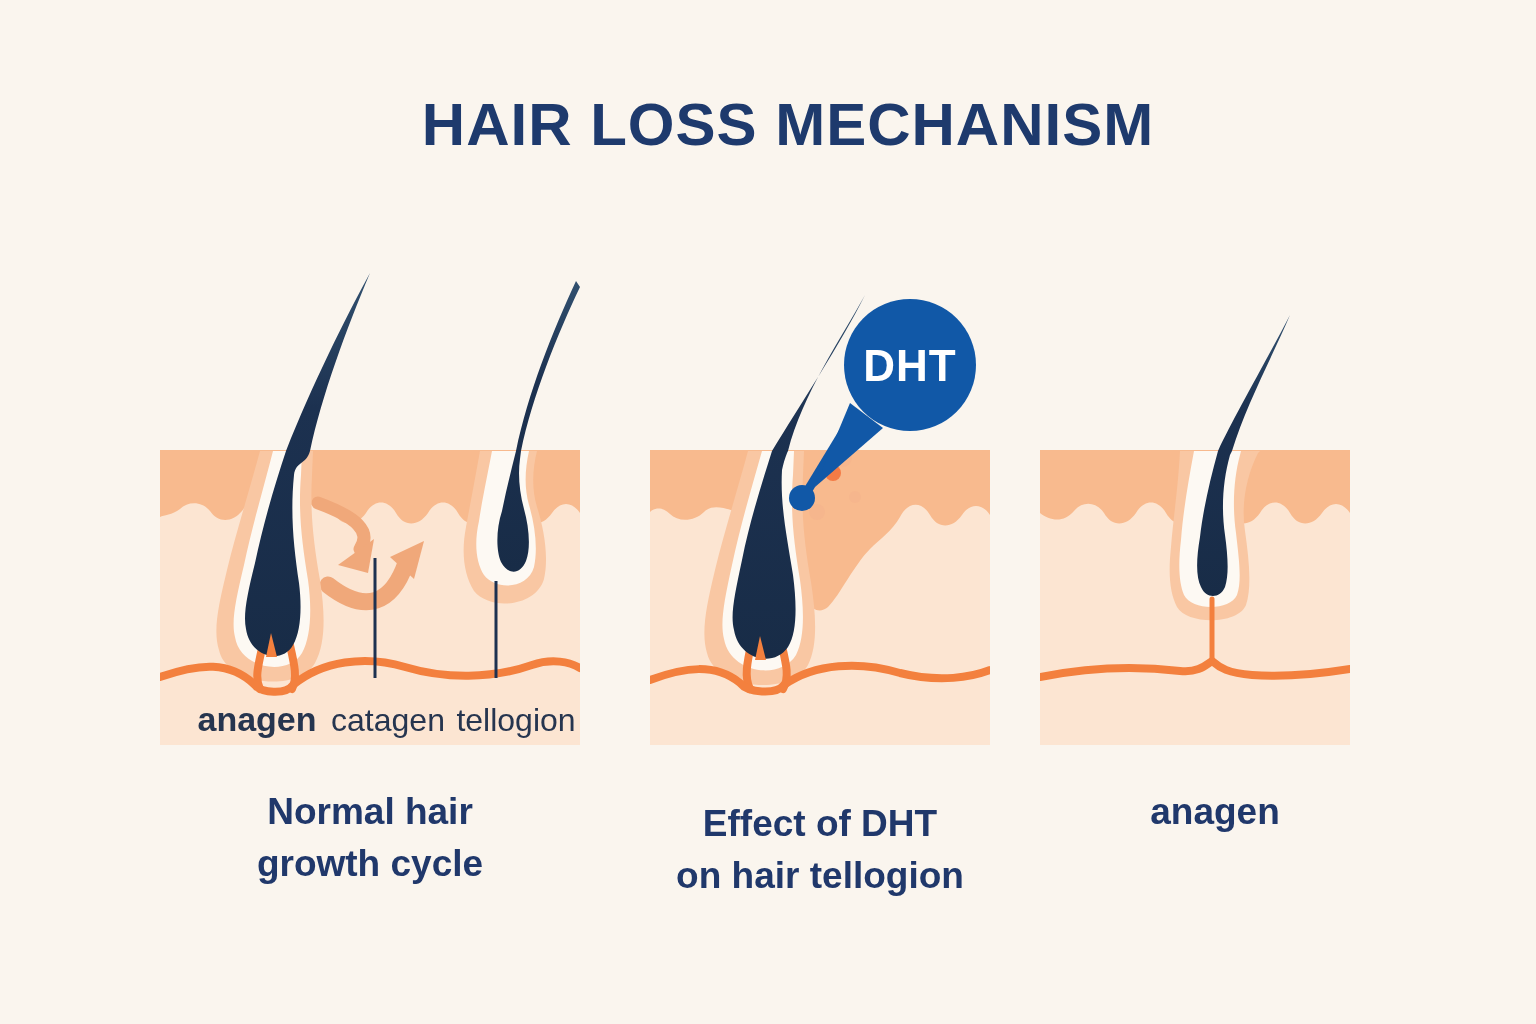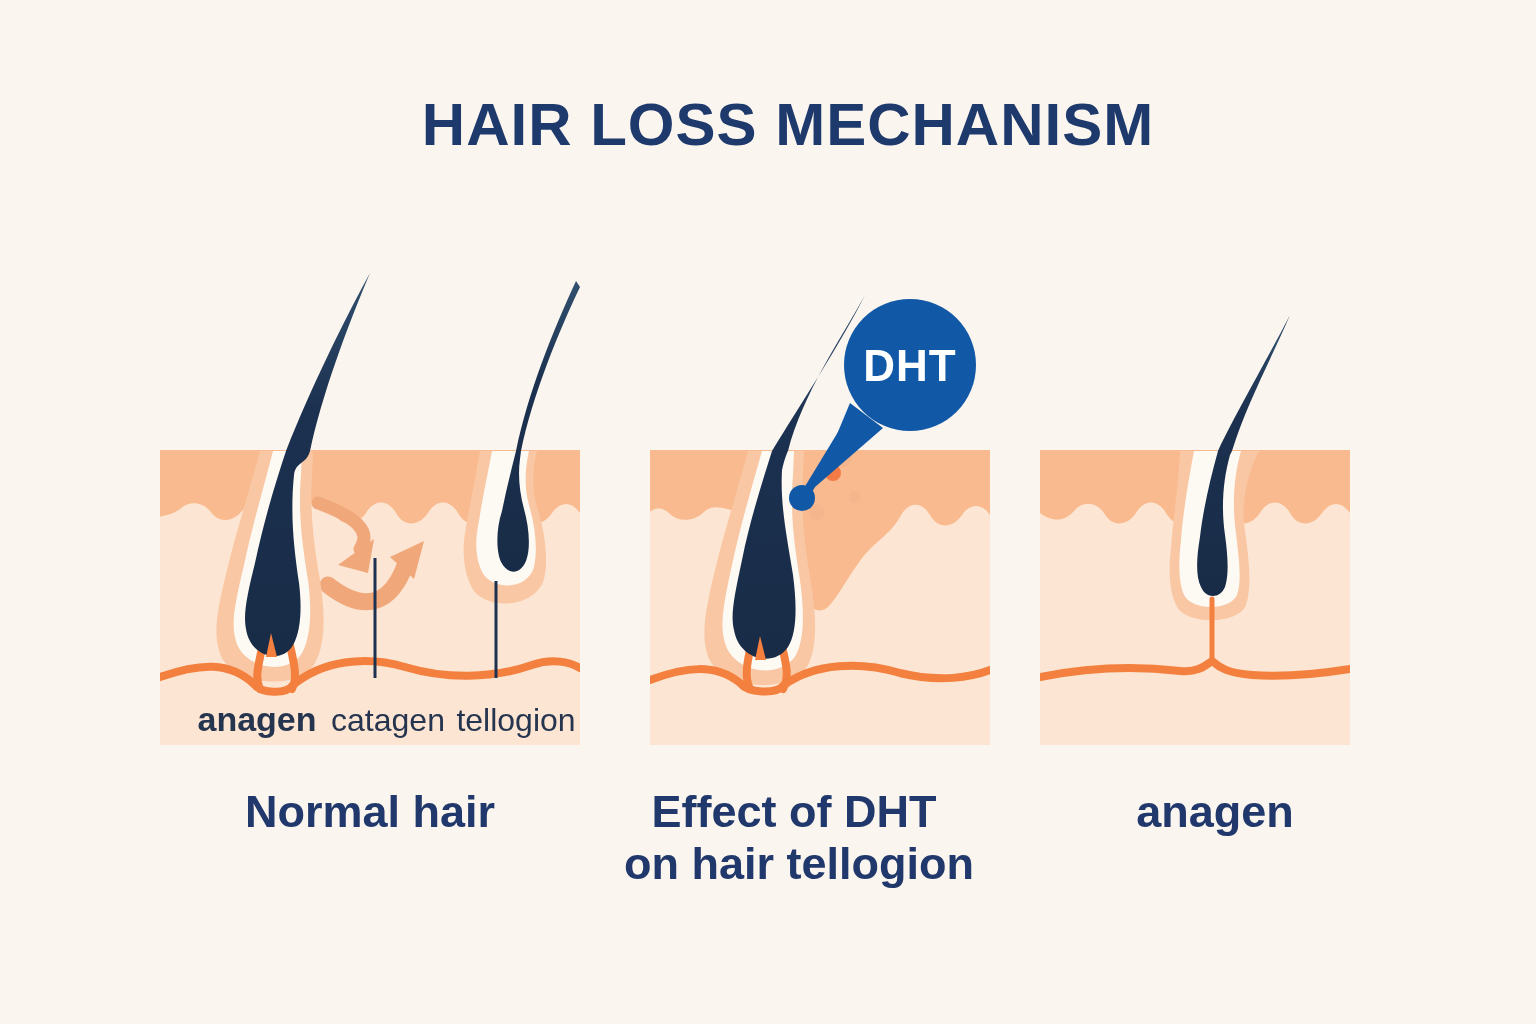--- a/index.html
+++ b/index.html
@@ -22,27 +22,27 @@
   }
   .panel-svg{position:absolute;}
   #panel1{left:160px;top:265px;}
   #panel2{left:650px;top:265px;}
   #panel3{left:1040px;top:265px;}
   .caption{
     position:absolute;
     top:786px;
     text-align:center;
     color:#20386b;
-    font-size:45px;
+    font-size:37px;
     font-weight:600;
     line-height:52px;
     white-space:nowrap;
   }
   #cap1{left:160px;width:420px;}
-  #cap2{left:624px;width:340px;}
+  #cap2{left:650px;width:340px;margin-top:12px;}
   #cap3{left:1035px;width:360px;}
   .caption span{display:block;}
 
   
   .dermis{fill:#fce5d2;}
   .epidermis{fill:#f8ba8e;}
   .sheath{fill:#f9c7a3;}
   .gap{fill:#fdf9f3;}
   .hair{fill:url(#hairGrad);}
   .hair2{fill:url(#hairGrad2);}
@@ -203,20 +203,21 @@
         C180,403 188,408 212,410 C250,413 285,408 310,404"></path>
     </g>
     <path class="hair3" d="M250,50
       C225,98 195,150 178,186 C170,215 163,245 160,272 C156,295 156,312 161,322
       C166,334 180,334 185,322 C189,310 188,292 185,270 C181,242 183,215 190,190
       L192,186 C206,140 234,88 250,50 Z"></path>
   </svg>
 
   <div id="cap1" class="caption">
     <span>Normal hair</span>
+    <span>growth cycle</span>
   </div>
   <div id="cap2" class="caption">
     <span>Effect of DHT</span>
     <span>on hair tellogion</span>
   </div>
   <div id="cap3" class="caption">
     <span>anagen</span>
   </div>
 
 </div>

